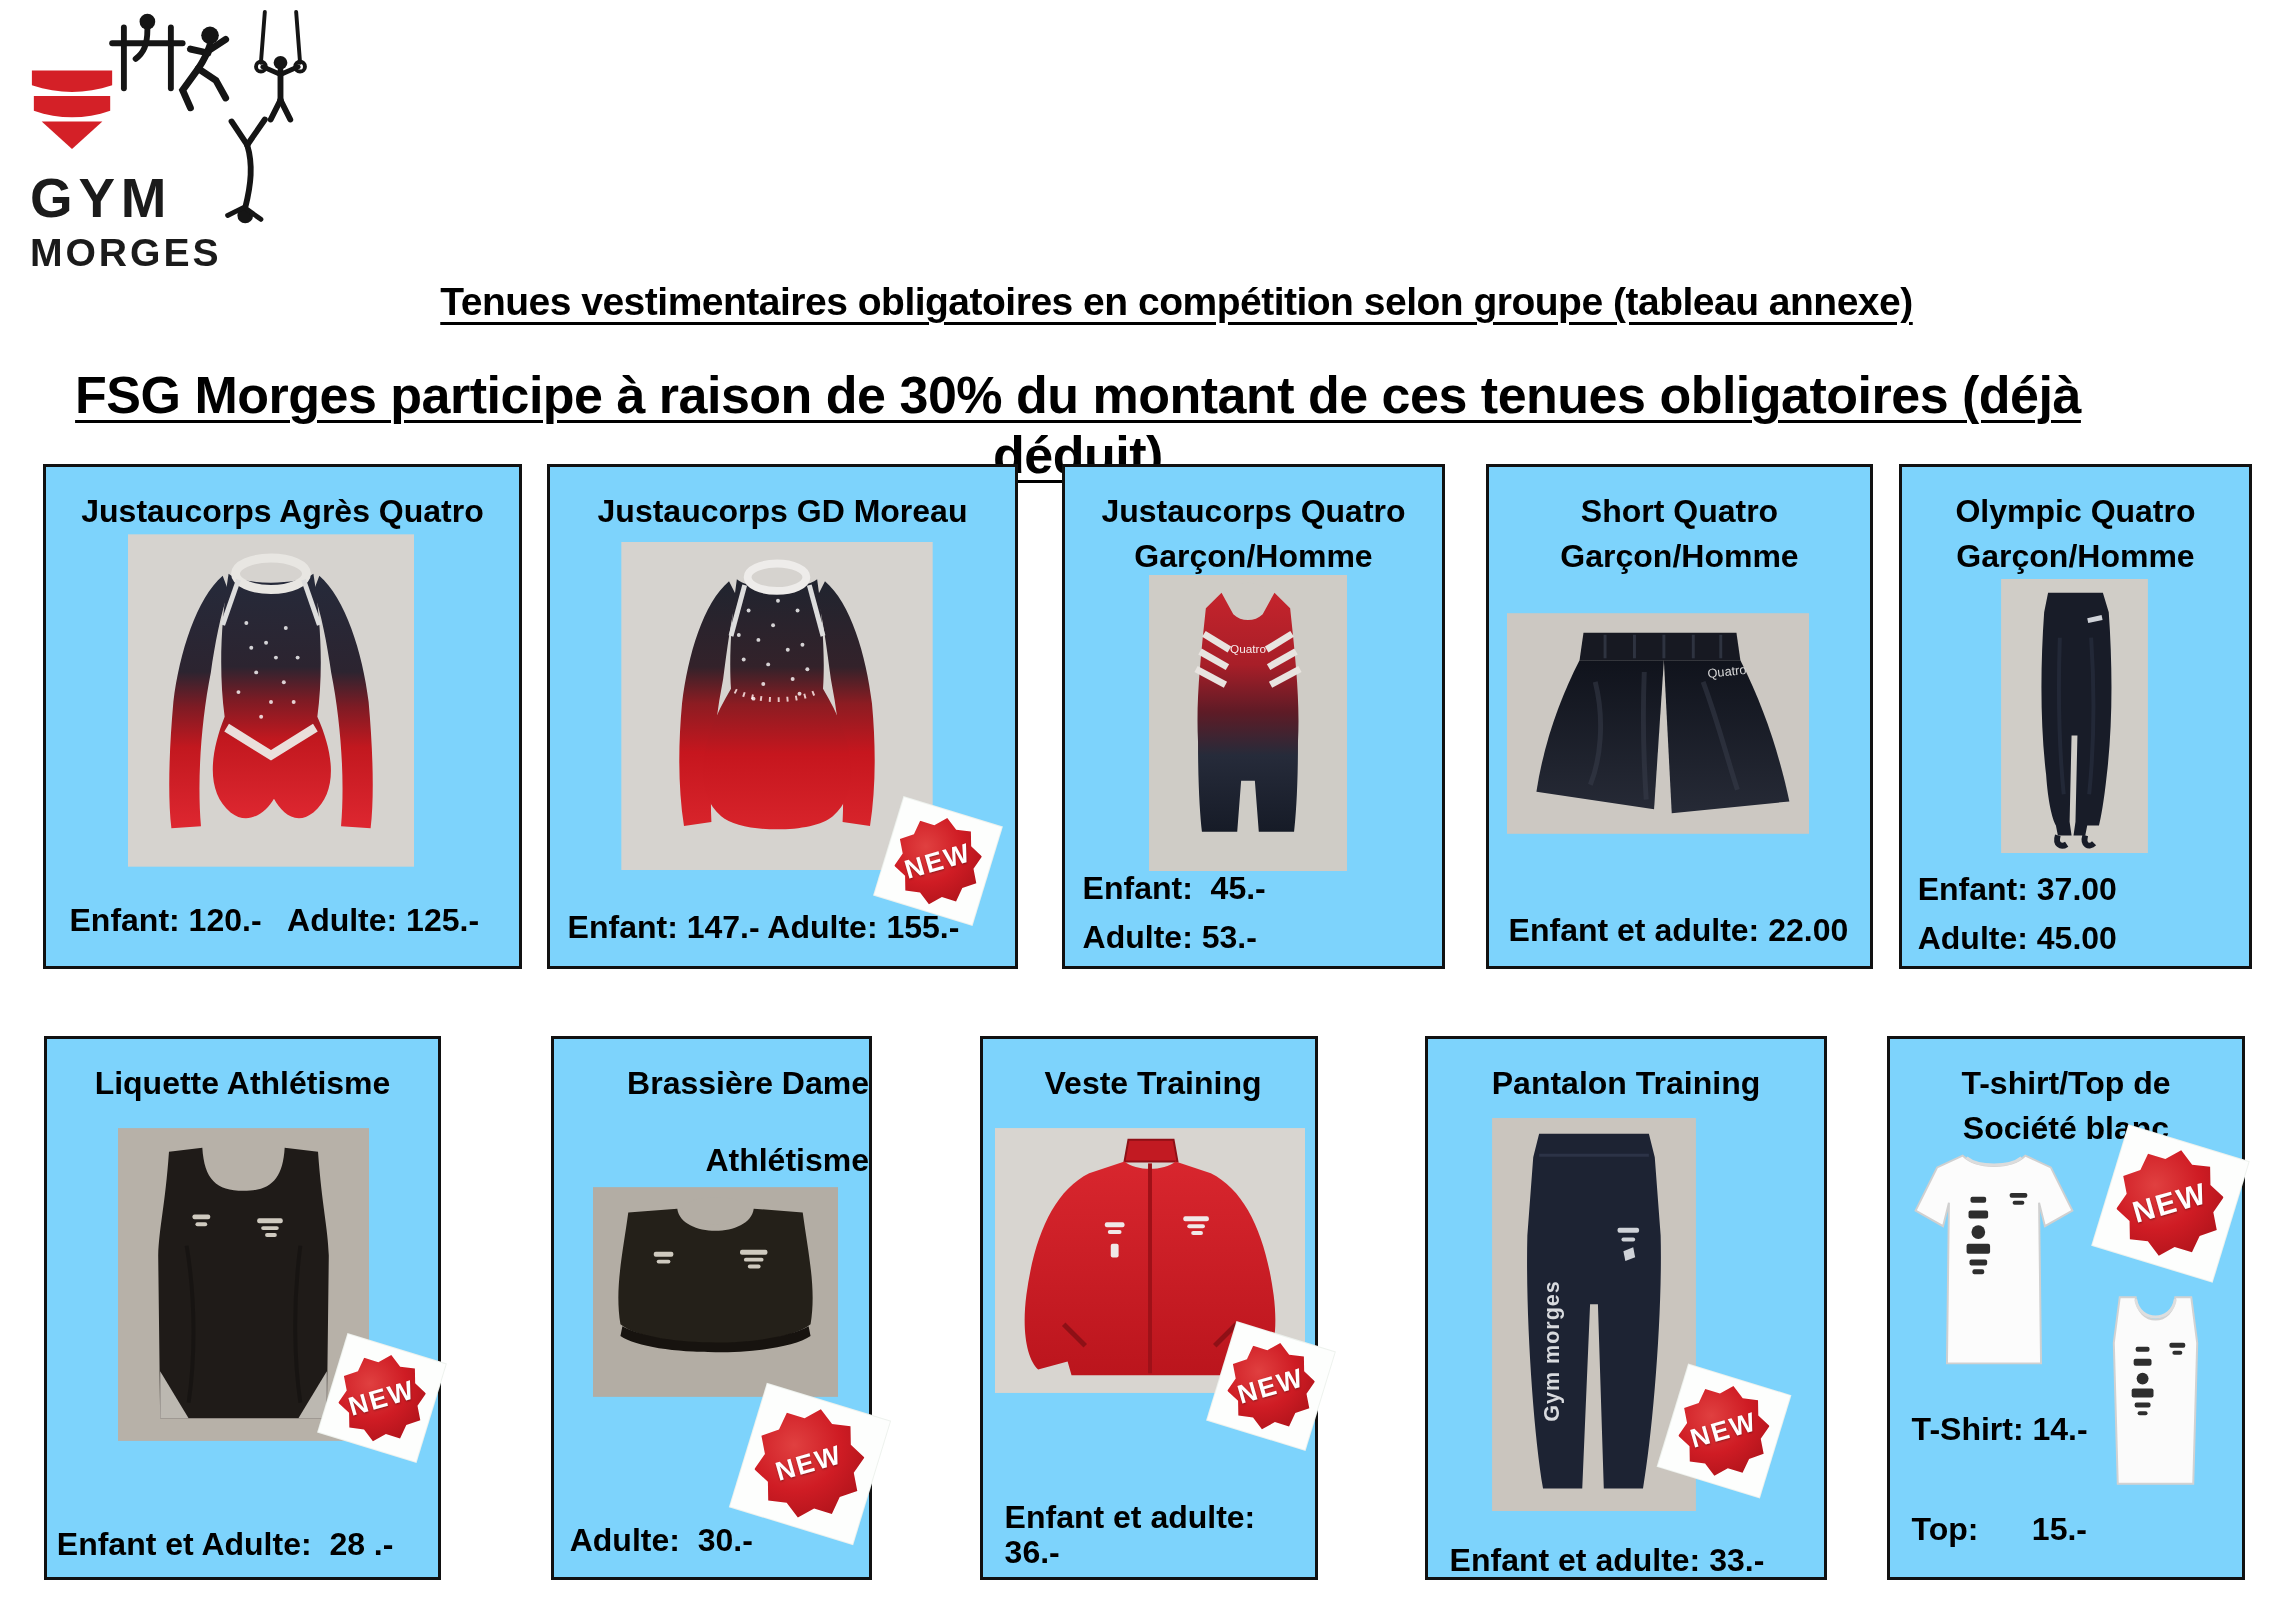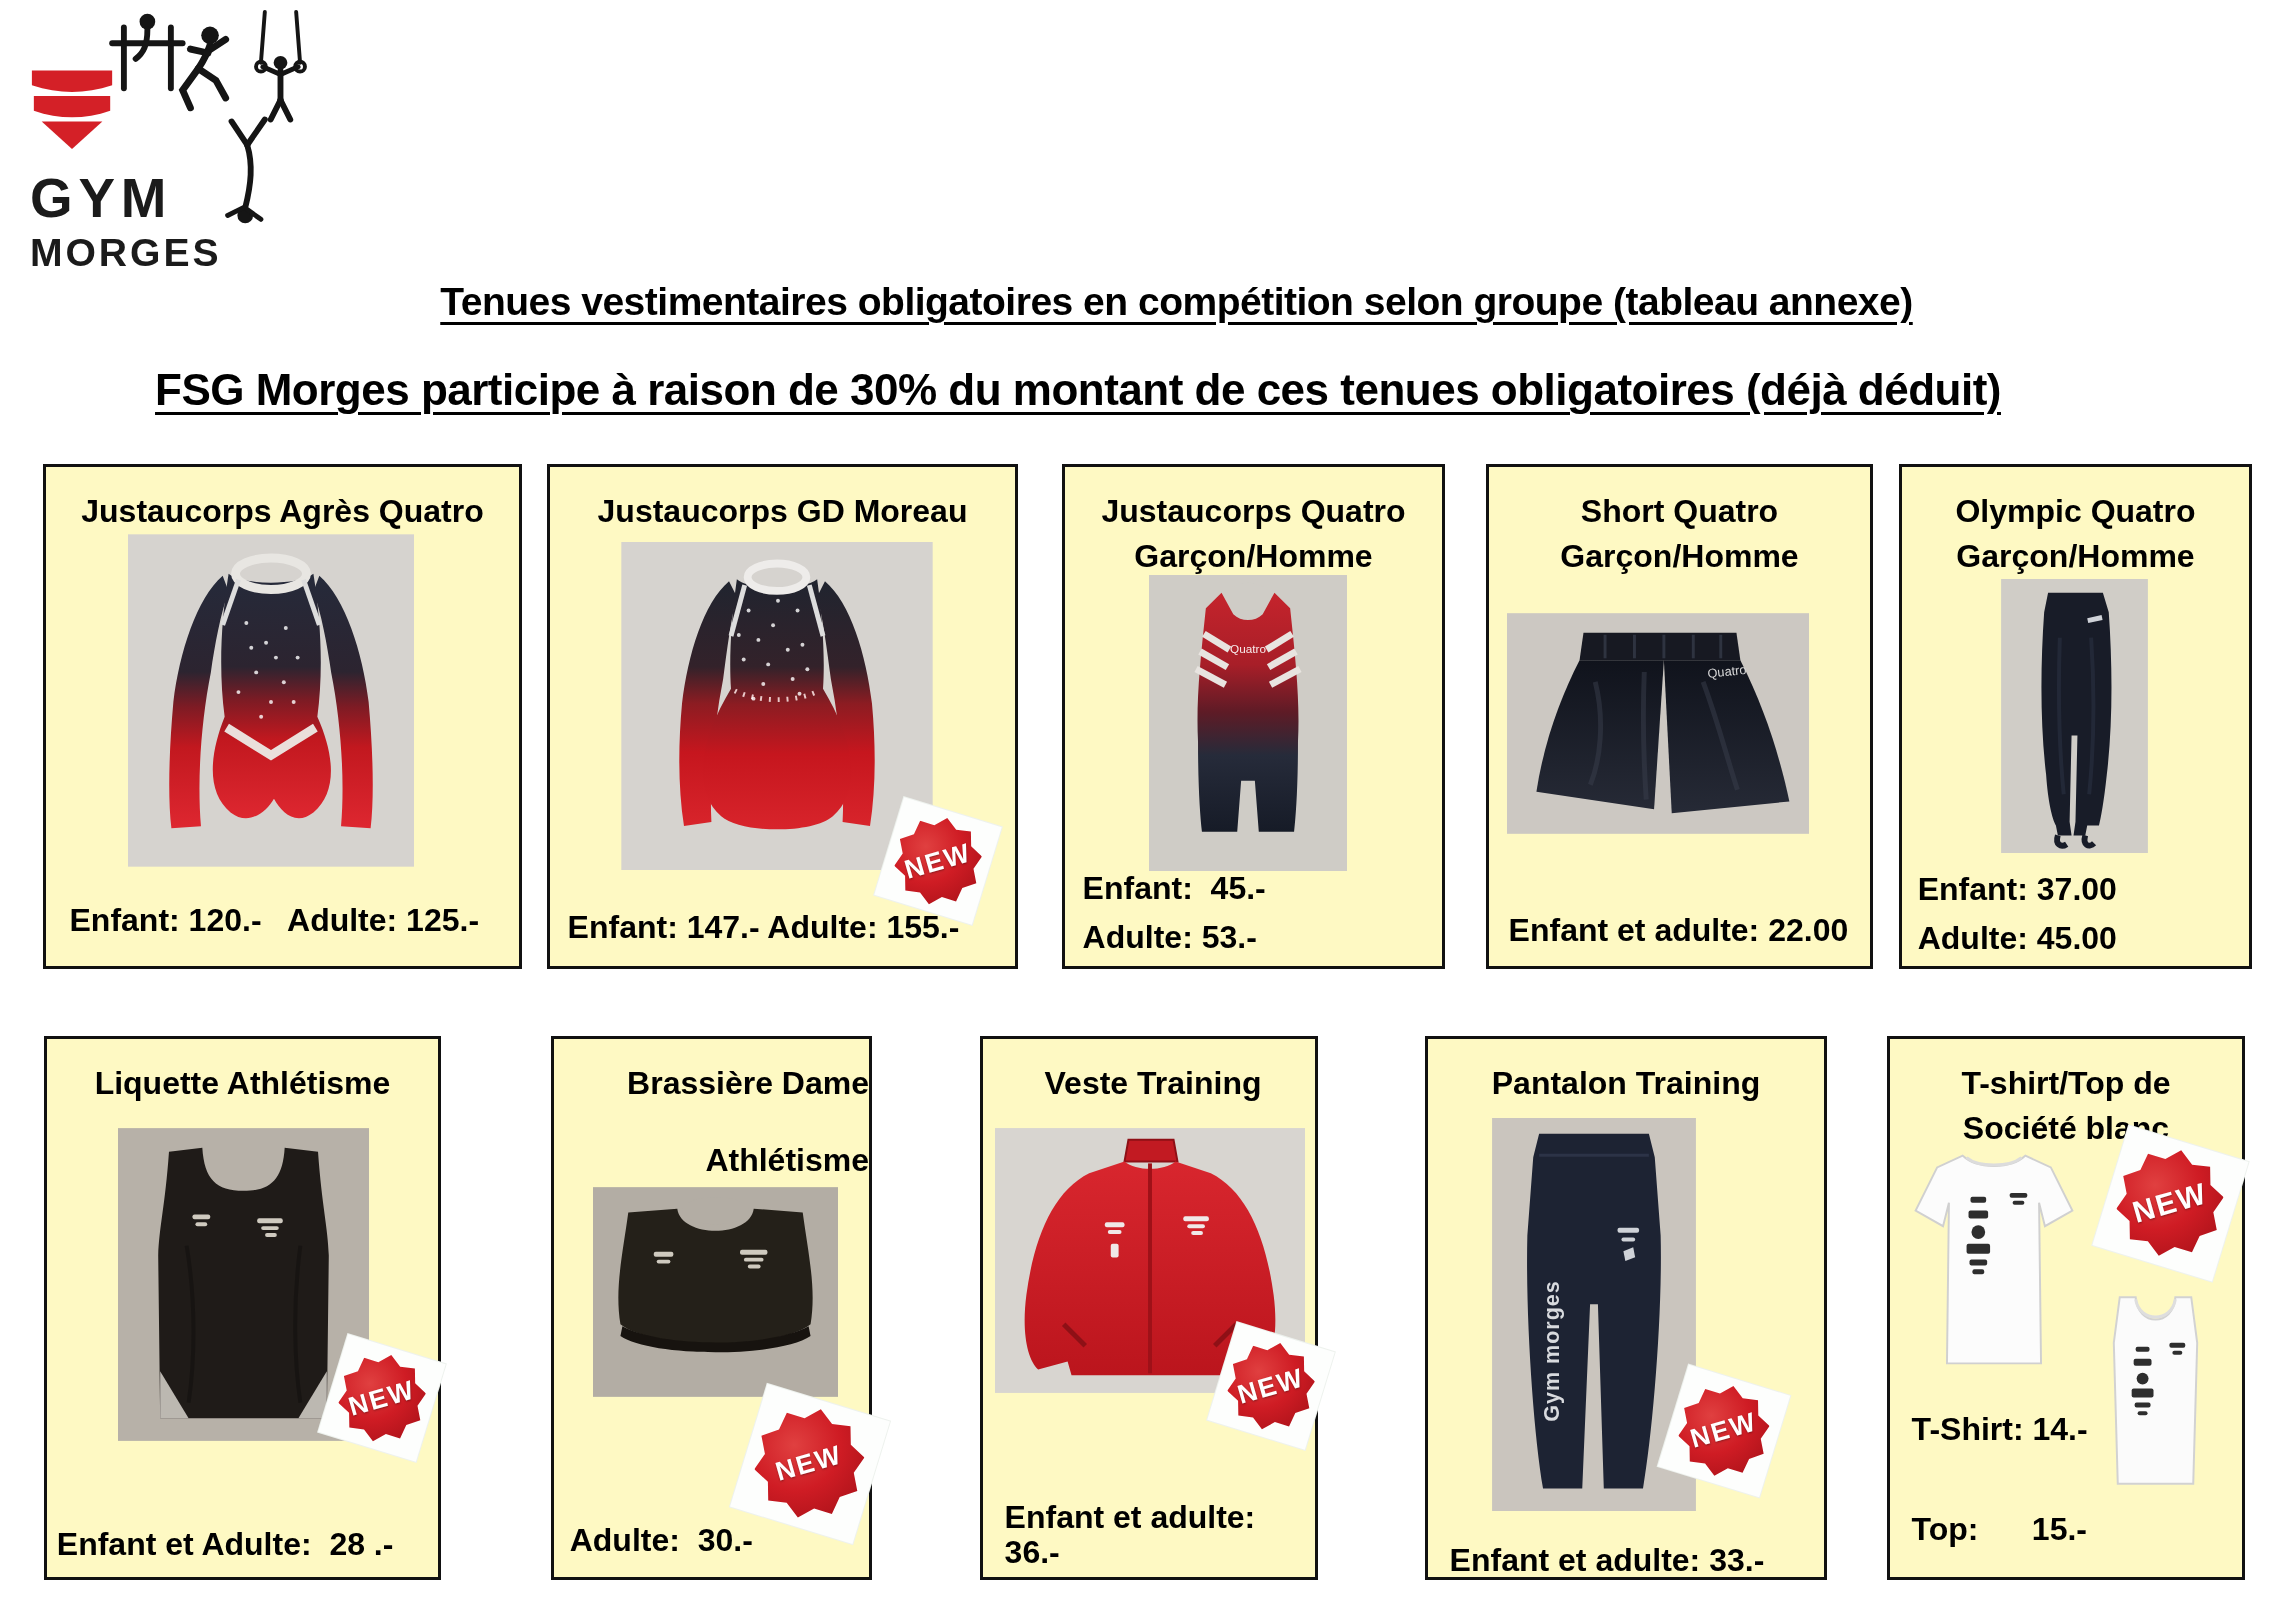--- a/index.html
+++ b/index.html
@@ -4,29 +4,29 @@
 <style>
   html,body{margin:0;padding:0;background:#ffffff;}
   .page{position:relative;width:2293px;height:1621px;background:#ffffff;
         font-family:"Liberation Sans",sans-serif;color:#000;overflow:hidden;}
 
   
   .h1{position:absolute;top:280px;left:167px;width:2019px;text-align:center;
       font-size:39px;font-weight:700;letter-spacing:-0.5px;
       text-decoration:underline;text-decoration-thickness:2.9px;text-underline-offset:6.9px;}
   .h2{position:absolute;top:365px;left:39px;width:2078px;text-align:center;
-      font-size:44px;font-weight:700;letter-spacing:-0.5px;
+      font-size:52px;font-weight:700;letter-spacing:-0.5px;
       text-decoration:underline;text-decoration-thickness:2.9px;text-underline-offset:6.9px;}
 
   
   .logo{position:absolute;left:17.6px;top:5.9px;width:294px;height:276px;}
   .logo svg{display:block;width:100%;height:100%;}
 
   
-  .card{position:absolute;background:#fef9c3;border:3.9px solid #111;box-sizing:border-box;}
+  .card{position:absolute;background:#7dd3fc;border:3.9px solid #111;box-sizing:border-box;}
   .card-title{font-weight:700;font-size:32px;text-align:center;line-height:1.42;padding-top:21.6px;}
   .card-title .tl{display:block;}
   .card--left .card-title{text-align:right;padding-left:15.7px;}
   .card--left .tl2{margin-top:32px;padding-left:45px;}
   .price{position:absolute;font-weight:700;font-size:32px;white-space:pre-wrap;line-height:1.1;}
   .photo{position:absolute;}
   .photo svg{display:block;width:100%;height:100%;}
 
   
   .badge{position:absolute;z-index:3;}

